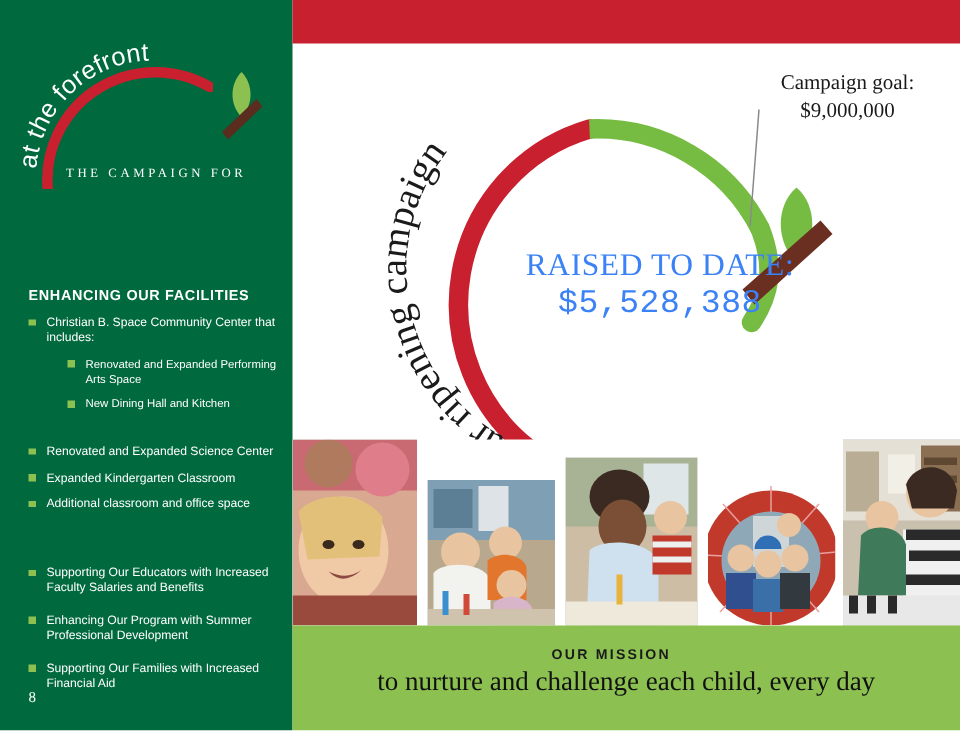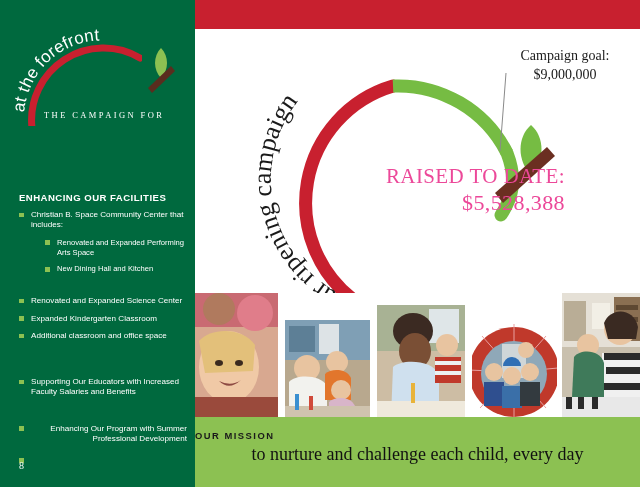--- a/index.html
+++ b/index.html
@@ -37,32 +37,32 @@
   
   .top-red{position:absolute;left:195px;top:0;width:445px;height:29px;background:#c8202f;}
 
   
   .gauge{position:absolute;left:195px;top:29px;width:445px;height:264px;}
   .gauge svg{position:absolute;left:0;top:0;}
 
   .goal-label{position:absolute;left:290px;top:17px;width:160px;text-align:center;
      font-family:"Liberation Serif",serif;font-size:14px;color:#1a1a1a;line-height:19px;}
 
-  .raised{position:absolute;left:120px;top:135px;width:250px;text-align:right;
-     font-family:"Liberation Serif",serif;color:#ec4899;}
+  .raised{position:absolute;left:120px;top:135px;width:250px;text-align:center;
+     font-family:"Liberation Serif",serif;color:#3b82f6;}
   .raised .r1{font-size:21px;letter-spacing:.4px;line-height:25px;}
-  .raised .r2{font-size:22px;letter-spacing:.4px;line-height:28px;}
+  .raised .r2{font-size:22px;letter-spacing:.4px;line-height:28px;font-family:Liberation Mono, monospace;}
 
   
   .photos{position:absolute;left:195px;top:280px;width:445px;height:137px;}
   .ph{position:absolute;overflow:hidden;background:#cfcfcf;}
 
   
   .mission{position:absolute;left:195px;top:417px;width:445px;height:70px;background:#8cc152;}
-  .m1{position:absolute;left:0;top:13px;width:425px;text-align:left;
+  .m1{position:absolute;left:0;top:13px;width:425px;text-align:center;
       font-family:"Liberation Sans",sans-serif;font-size:9.4px;font-weight:bold;
       letter-spacing:1.5px;color:#1a1a1a;}
   .m2{position:absolute;left:0;top:27px;width:445px;text-align:center;
       font-family:Liberation Serif, serif;font-size:18px;color:#111111;}
 </style>
 </head>
 <body>
 
 <div id="page">
 
@@ -110,30 +110,31 @@
         <span class="bullet"></span>
         <span>Expanded Kindergarten Classroom</span>
       </div>
       <div class="sb-item">
         <span class="bullet"></span>
         <span>Additional classroom and office space</span>
       </div>
     </div>
 
     <div class="sb-list" style="top:377px;">
-      <div class="sb-item" style="margin-bottom:26px;">
+      <div class="sb-item" style="margin-bottom:11px;">
         <span class="bullet"></span>
         <span>Supporting Our Educators with Increased Faculty Salaries and Benefits</span>
       </div>
-      <div class="sb-item" style="margin-bottom:11px;text-align:right;">
+      <div class="sb-item" style="margin-bottom:11px;">
         <span class="bullet"></span>
         <span>Enhancing Our Program with Summer Professional Development</span>
       </div>
       <div class="sb-item">
         <span class="bullet"></span>
+        <span>Supporting Our Families with Increased Financial Aid</span>
       </div>
     </div>
 
     <div class="page-num">8</div>
   </div>
 
   <div class="top-red"></div>
 
   <div class="gauge">
     <svg width="445" height="264" viewBox="0 0 445 264">

